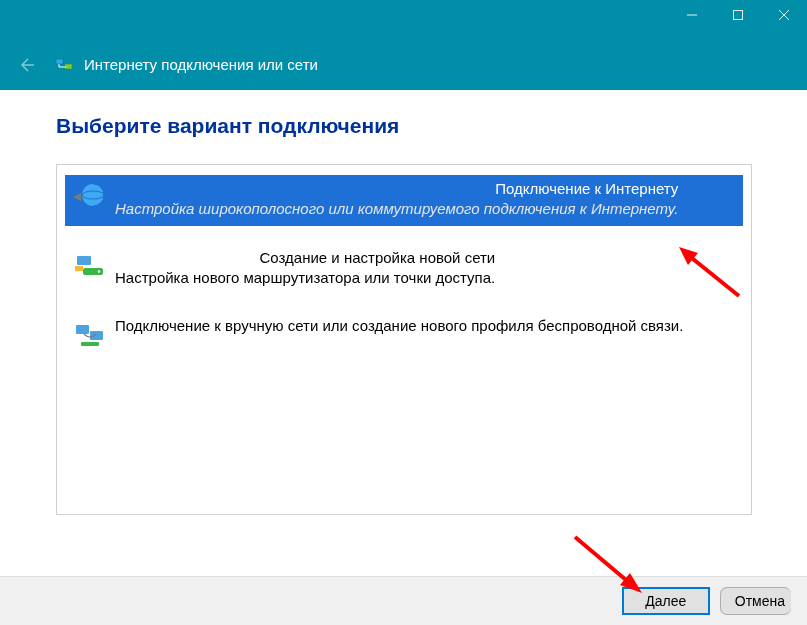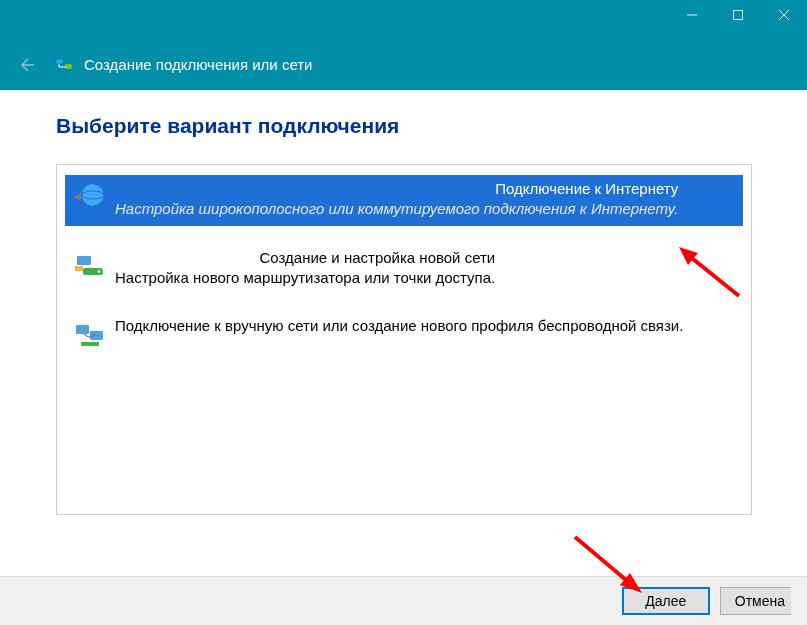--- a/index.html
+++ b/index.html
@@ -82,38 +82,38 @@
 
   .footer {
     position: absolute;
     left: 0; right: 0; bottom: 0;
     height: 49px;
     border-top: 1px solid #dcdcdc;
     background: #f0f0f0;
     display: flex;
     justify-content: flex-end;
     align-items: center;
-    padding-right: 16px;
+    padding-right: 0;
   }
   .btn {
     height: 28px;
     min-width: 88px;
     background: #e1e1e1;
     border: 1px solid #adadad;
     font-size: 14px;
     font-family: inherit;
     padding: 0 14px;
     margin-right: 10px;
     cursor: pointer;
   }
   .btn.primary {
     border: 2px solid #0078d7;
     background: #e1e1e1;
   }
-  .btn.cut { margin-right: 0; border-right: none; padding-right: 6px; min-width:60px;}
+  .btn.cut { margin-right: 16px; border-right: none; padding-right: 6px; min-width:60px;border-radius:7px;}
 
   
   .arrow {
     position: absolute;
     pointer-events: none;
   }
   .arrow svg { display:block; }
 </style>
 </head>
 <body>
@@ -144,21 +144,21 @@
         <line x1="6" y1="10" x2="18" y2="10"></line>
       </svg>
   </div>
   <div class="header-icon">
     <svg width="20" height="20" viewBox="0 0 20 20">
       <rect x="2" y="4" width="7" height="5" fill="#29abe2" stroke="#0d6aa0" stroke-width=".6"></rect>
       <rect x="11" y="9" width="7" height="5" fill="#7ac943" stroke="#3a8a12" stroke-width=".6"></rect>
       <path d="M5 9 v3 h7" stroke="#ffffff" stroke-width="1" fill="none"></path>
     </svg>
   </div>
-  <div class="header-title">Создание подключения или сети</div>
+  <div class="header-title">Интернету подключения или сети</div>
 </div>
 
 <div class="body">
   <div class="page-title">Выберите вариант подключения</div>
 
   <div class="options-frame">
 
     <div class="option selected">
       <div class="opt-icon">
         <svg width="36" height="32" viewBox="0 0 36 32">

